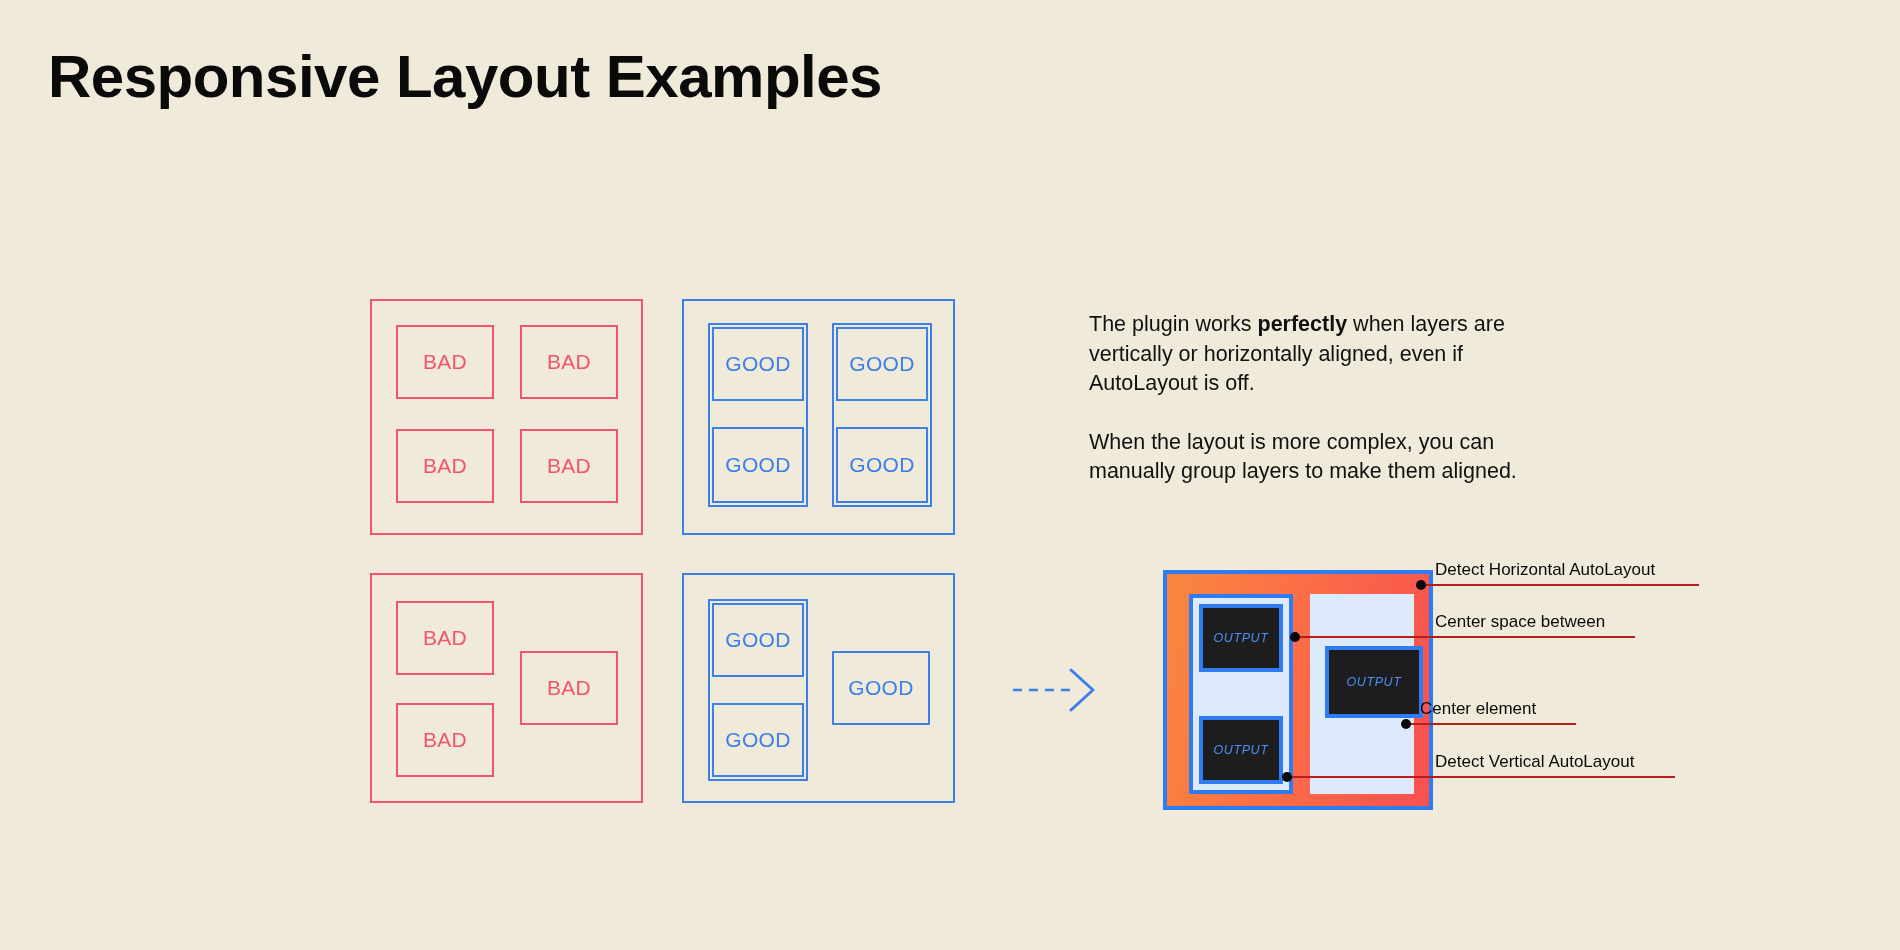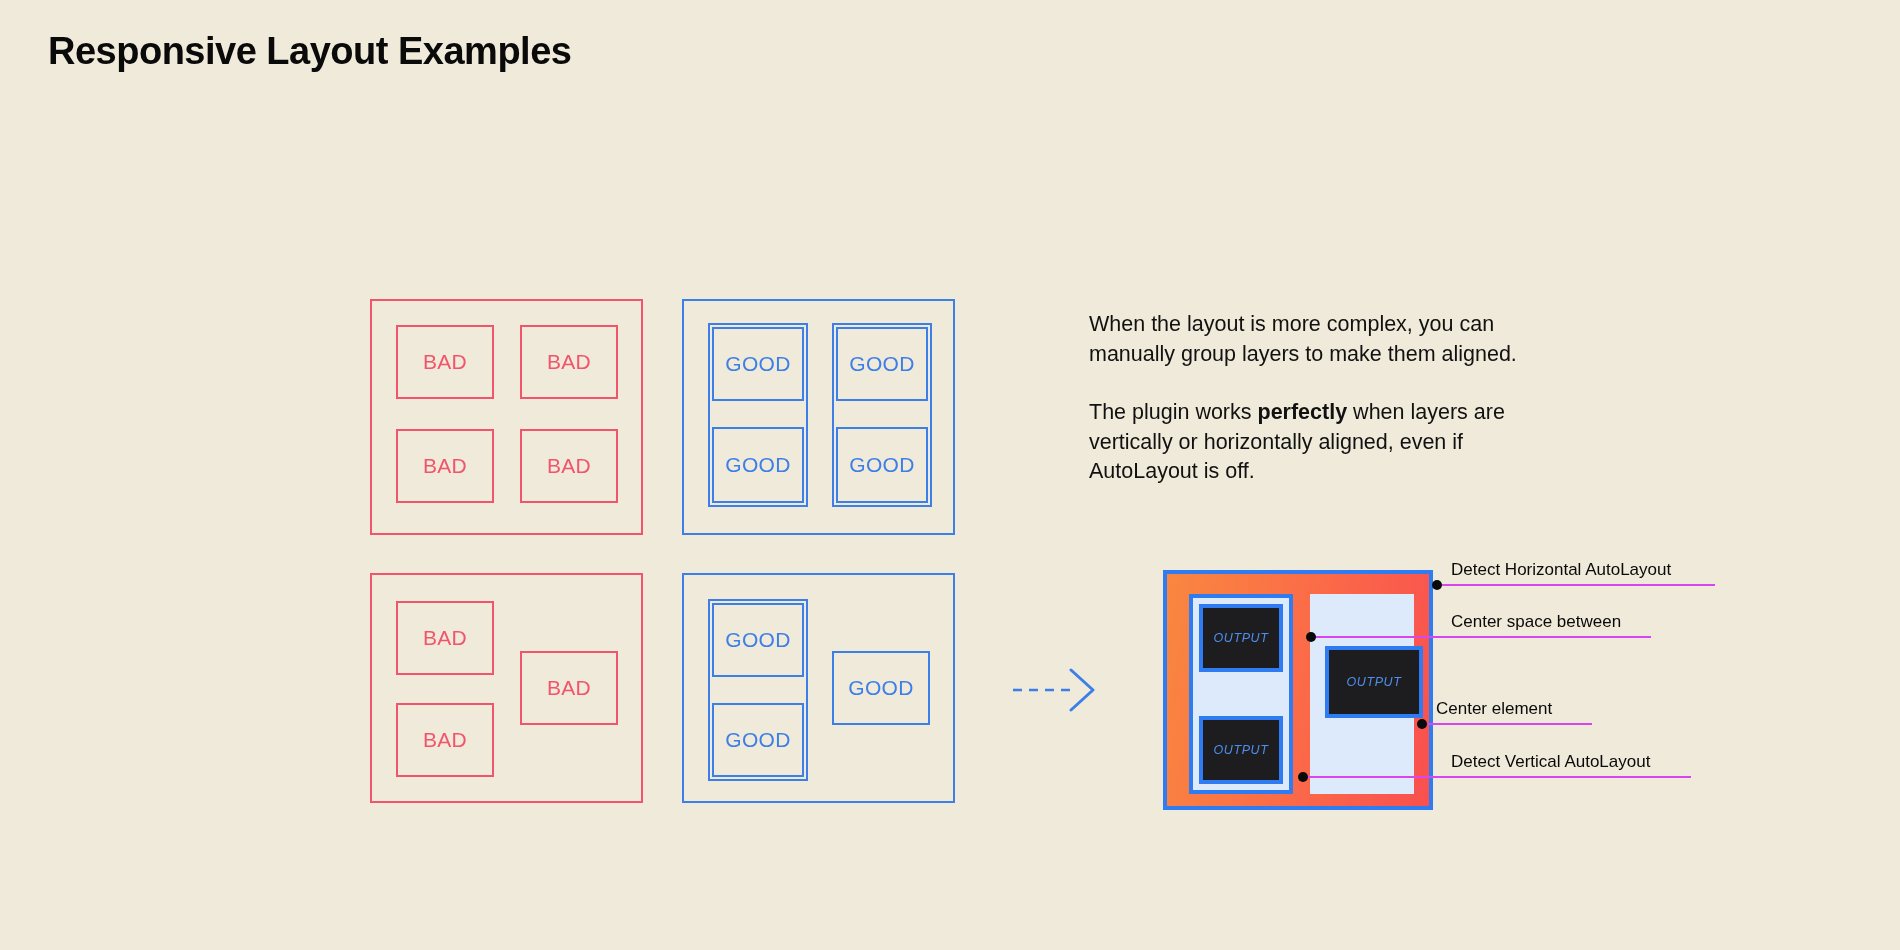--- a/index.html
+++ b/index.html
@@ -5,22 +5,22 @@
   * { box-sizing: border-box; margin: 0; padding: 0; }
   html, body {
     width: 1900px; height: 950px;
     background: #F0EADA;
     font-family: "Liberation Sans", sans-serif;
     overflow: hidden;
   }
   #root { position: relative; width: 1900px; height: 950px; background: #F0EADA; }
 
   .page-title {
-    position: absolute; left: 48px; top: 30px;
-    font-size: 38px; font-weight: 700; letter-spacing: -0.5px;
+    position: absolute; left: 48px; top: 42px;
+    font-size: 60px; font-weight: 700; letter-spacing: -0.5px;
     color: #0A0A0A; white-space: nowrap;
     font-family: "Liberation Sans", sans-serif;
   }
 
   
   .panel { position: absolute; background: transparent; }
   .panel.bad  { border: 2px solid var(--bad); }
   .panel.good { border: 2px solid var(--good); }
 
   .cell {
@@ -60,21 +60,21 @@
     position: absolute; display: flex; align-items: center; justify-content: center;
     background: #1D1D20; border: 4px solid var(--mock-blue);
     color: #4E8FEF; font-size: 12.5px; letter-spacing: 0.6px;
   }
   .mock-right-col {
     position: absolute; left: 143px; top: 20px; width: 104px; height: 200px;
     background: #DDEAFB;
   }
 
   
-  .callout { position: absolute; height: 2px; background: #d946ef; margin-left: 16px; }
+  .callout { position: absolute; height: 2px; background: #b91c1c; }
   .callout .dot {
     position: absolute; left: -5px; top: -4px; width: 10px; height: 10px;
     border-radius: 50%; background: #0A0A0A;
   }
   .callout .lbl {
     position: absolute; left: 14px; bottom: 6px;
     font-size: 17px; color: #0A0A0A; white-space: nowrap;
   }
 </style>
 </head>
@@ -136,22 +136,22 @@
     </div>
     <div class="cell good" style="left:28px; top:128px; width:92px; height:74px;">
       <span>GOOD</span>
     </div>
     <div class="cell good" style="left:148px; top:76px; width:98px; height:74px;">
       <span>GOOD</span>
     </div>
   </div>
 
   <div class="copy">
+    <p><span>The plugin works </span><b>perfectly</b><span> when layers are vertically or horizontally aligned, even if AutoLayout is off.</span></p>
     <p>When the layout is more complex, you can manually group layers to make them aligned.</p>
-    <p><span>The plugin works </span><b>perfectly</b><span> when layers are vertically or horizontally aligned, even if AutoLayout is off.</span></p>
   </div>
 
   <div class="arrow">
     <svg width="86" height="44" viewBox="0 0 86 44" fill="none">
       <line x1="0" y1="22" x2="60" y2="22" stroke="#3D7FE8" stroke-width="2.6" stroke-dasharray="9 7"></line>
       <polyline points="58,2 80,22 58,42" stroke="#3D7FE8" stroke-width="3" fill="none" stroke-linecap="round" stroke-linejoin="round"></polyline>
     </svg>
   </div>
 
   <div class="mockup">

